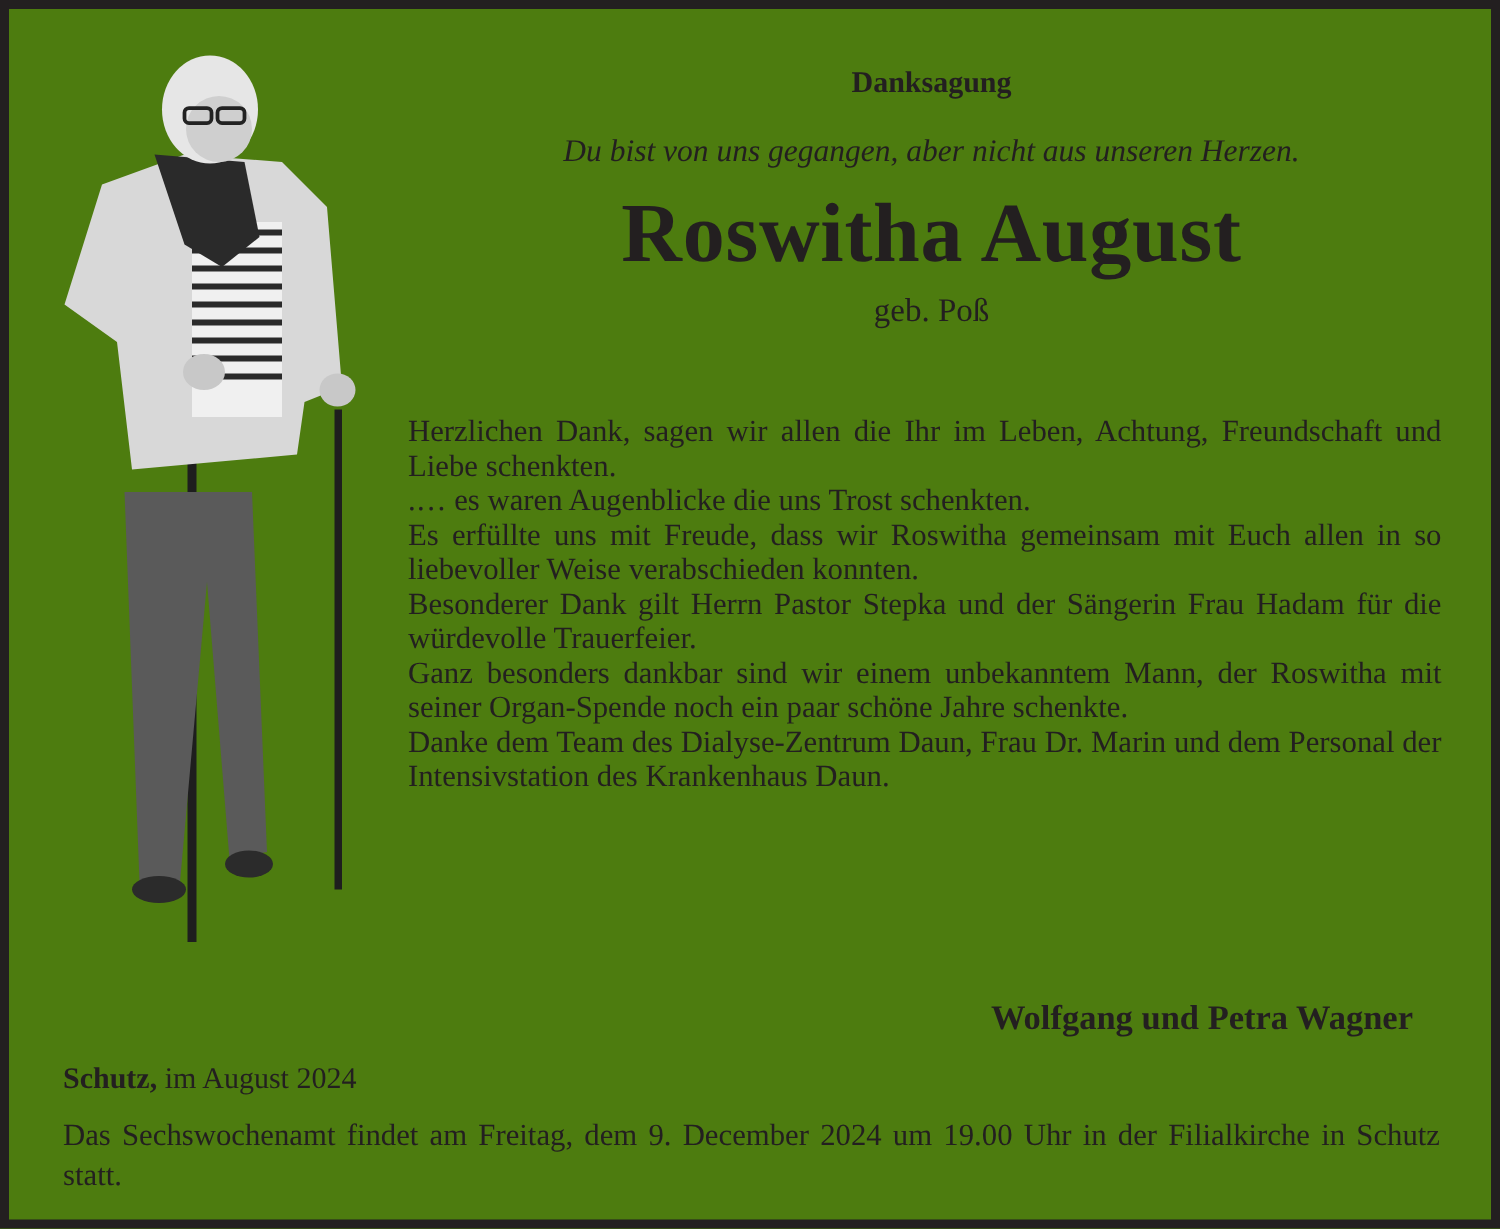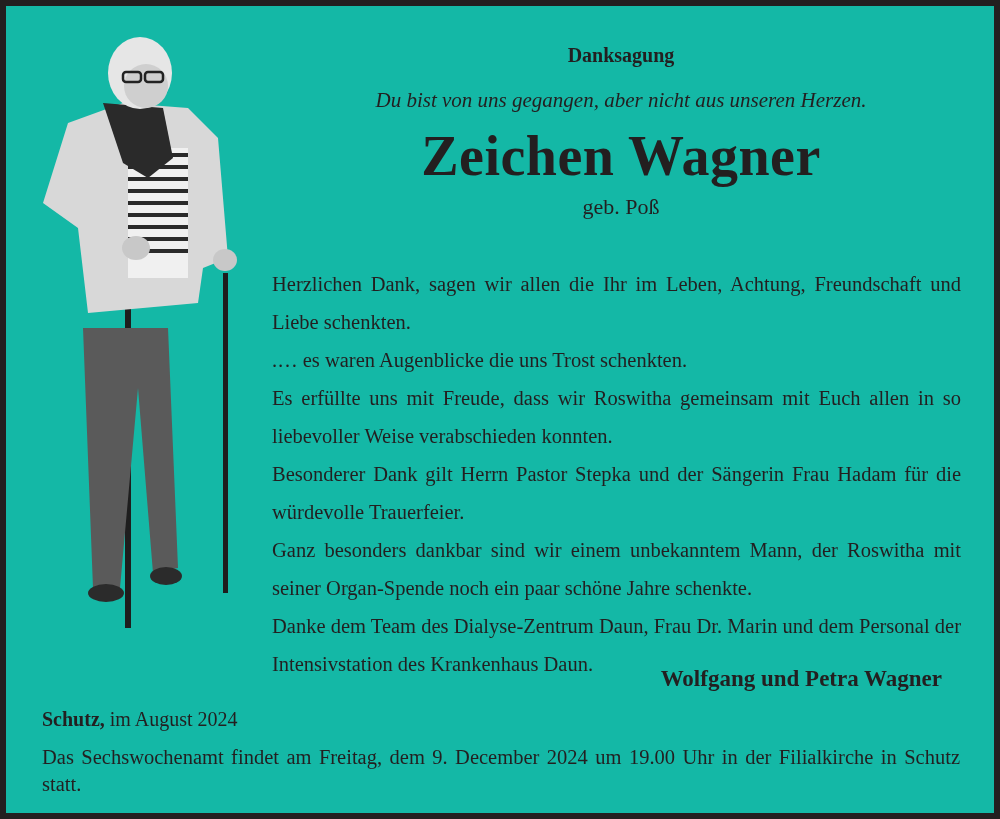--- a/index.html
+++ b/index.html
@@ -5,36 +5,36 @@
     html, body { margin: 0; padding: 0; }
     body {
       width: 1000px; height: 819px; overflow: hidden;
       background: #231f20;
       font-family: "Liberation Serif", "DejaVu Serif", serif;
       color: #231f20;
     }
     .frame {
       position: absolute; left: 6px; top: 6px;
       width: 988px; height: 807px;
-      background: #14b8a6;
+      background: #4d7c0f;
     }
     .photo {
       position: absolute; left: 22px; top: 22px; width: 220px; height: 600px;
     }
     .head {
       position: absolute; left: 330px; width: 570px; text-align: center;
     }
     .title { top: 38px; font-weight: bold; font-size: 20px; }
     .motto { top: 82px; font-style: italic; font-size: 21px; }
     .name  { top: 118px; font-weight: bold; font-size: 56px; letter-spacing: 0.5px; left: 310px; width: 610px; }
     .born  { top: 188px; font-size: 22px; }
     .dates { top: 215px; font-size: 21px; }
     .body-text {
-      position: absolute; left: 266px; top: 259px; width: 689px;
-      font-size: 20.5px; line-height: 38px; text-align: justify;
+      position: absolute; left: 266px; top: 271px; width: 689px;
+      font-size: 20.5px; line-height: 23px; text-align: justify;
     }
     .body-text p { margin: 0; }
     .signature {
       position: absolute; right: 52px; top: 660px;
       font-weight: bold; font-size: 23px;
     }
     .place {
       position: absolute; left: 36px; top: 702px; font-size: 20px;
     }
     .place b { font-weight: bold; }
@@ -80,21 +80,21 @@
     <ellipse cx="197" cy="232" rx="12" ry="11" fill="#c8c8c8"></ellipse>
 
     <ellipse cx="112" cy="45" rx="32" ry="36" fill="#e6e6e6"></ellipse>
     <ellipse cx="118" cy="58" rx="22" ry="22" fill="#cfcfcf"></ellipse>
     <rect x="95" y="44" width="18" height="10" rx="3" fill="none" stroke="#222" stroke-width="2.5"></rect>
     <rect x="117" y="44" width="18" height="10" rx="3" fill="none" stroke="#222" stroke-width="2.5"></rect>
   </svg>
 
   <div class="head title">Danksagung</div>
   <div class="head motto">Du bist von uns gegangen, aber nicht aus unseren Herzen.</div>
-  <div class="head name">Zeichen Wagner</div>
+  <div class="head name">Roswitha August</div>
   <div class="head born">geb. Poß</div>
 
   <div class="body-text">
     <p>Herzlichen Dank, sagen wir allen die Ihr im Leben, Achtung, Freundschaft und Liebe schenkten.</p>
     <p>.… es waren Augenblicke die uns Trost schenkten.</p>
     <p>Es erfüllte uns mit Freude, dass wir Roswitha gemeinsam mit Euch allen in so liebevoller Weise verabschieden konnten.</p>
     <p>Besonderer Dank gilt Herrn Pastor Stepka und der Sängerin Frau Hadam für die würdevolle Trauerfeier.</p>
     <p>Ganz besonders dankbar sind wir einem unbekanntem Mann, der Roswitha mit seiner Organ-Spende noch ein paar schöne Jahre schenkte.</p>
     <p>Danke dem Team des Dialyse-Zentrum Daun, Frau Dr. Marin und dem Personal der Intensivstation des Krankenhaus Daun.</p>
   </div>

